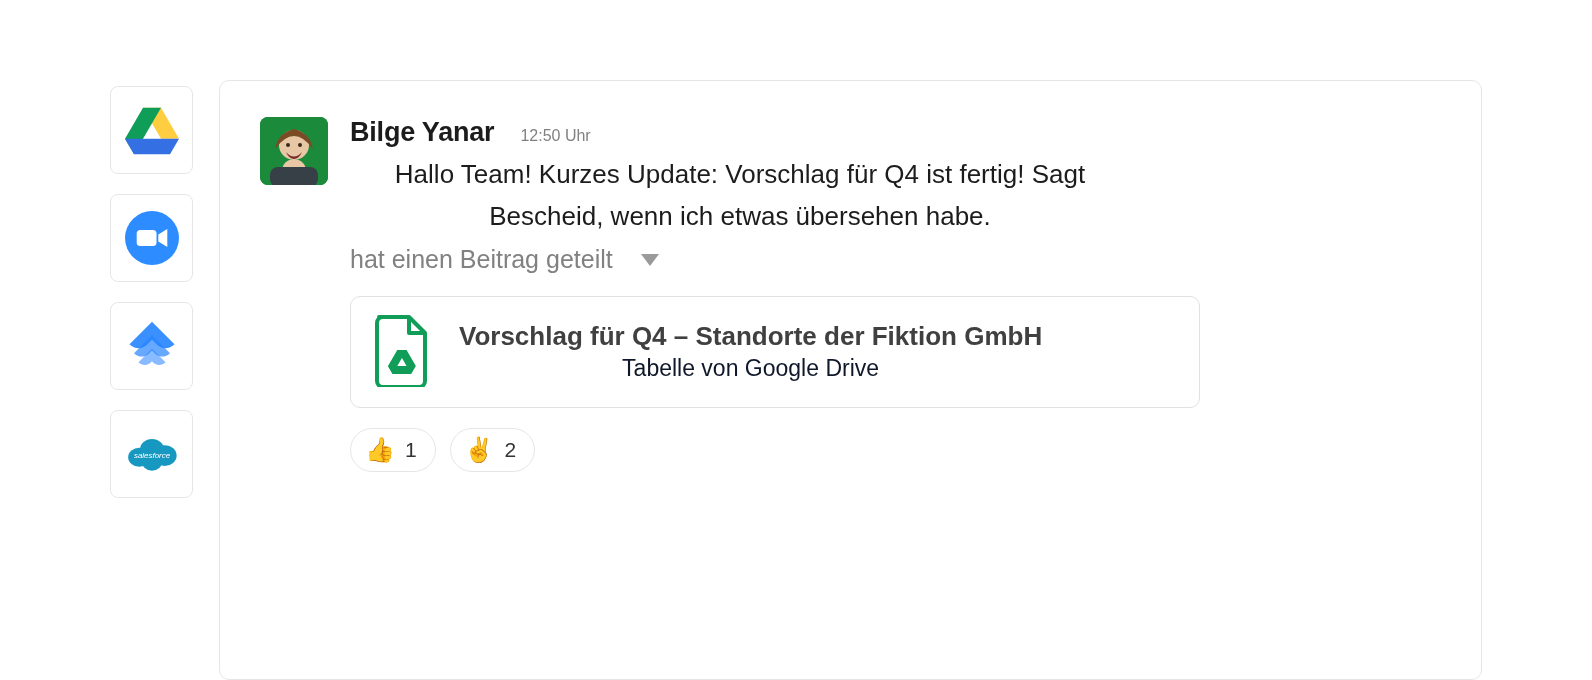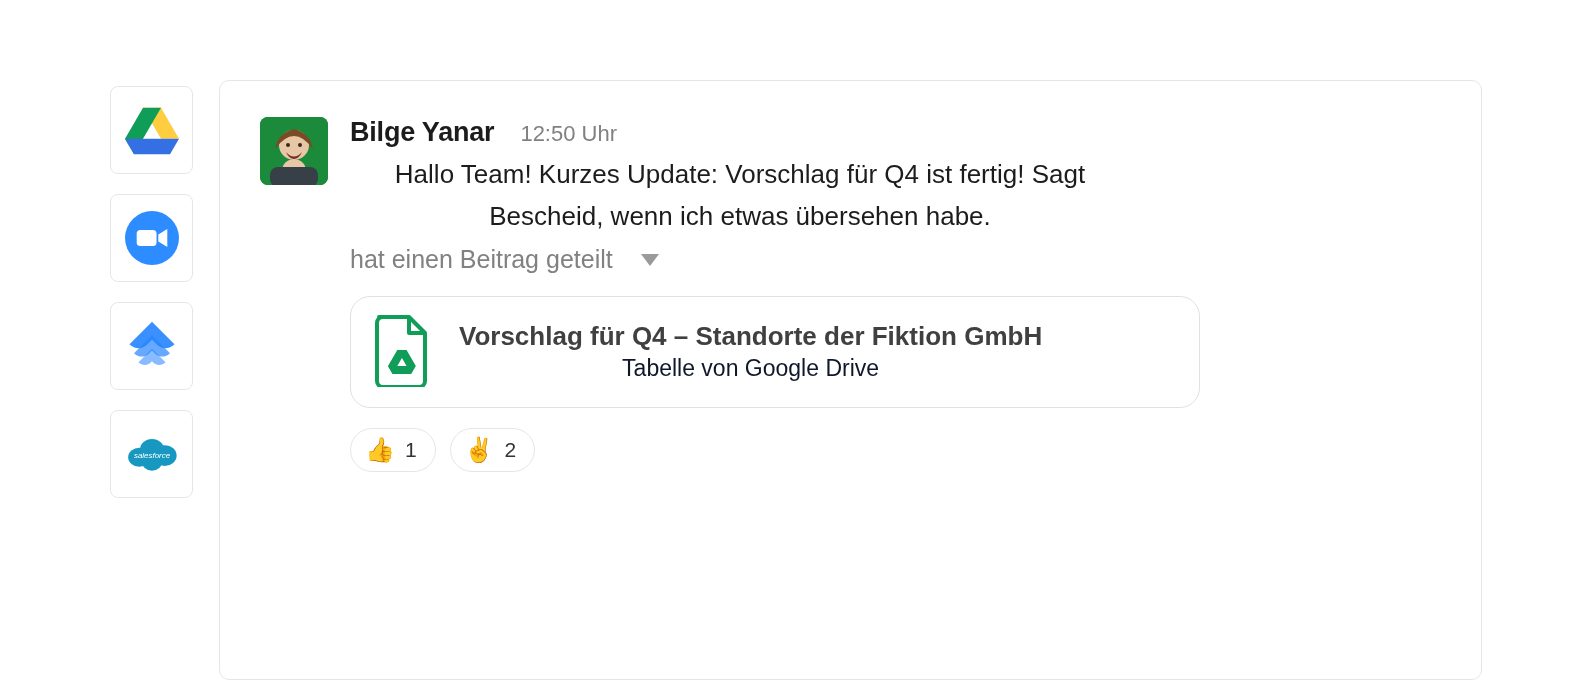--- a/index.html
+++ b/index.html
@@ -60,21 +60,21 @@
   .avatar svg { width: 100%; height: 100%; display: block; }
 
   .msg-body { flex: 1; min-width: 0; text-align: center; }
 
   .head-row {
     display: flex;
     align-items: baseline;
     gap: 26px;
   }
   .author { font-weight: 800; font-size: 27px; letter-spacing: -0.2px; }
-  .time { color: #818181; font-size: 22px; }
+  .time { color: #818181; font-size: 16px; }
 
   .msg-text {
     font-size: 26px;
     line-height: 1.6;
     margin-top: 6px;
     max-width: 780px;
   }
 
   .shared-row {
     margin-top: 8px;
@@ -85,21 +85,21 @@
     font-size: 25px;
   }
   .shared-row .caret {
     color: #9a9a9a;
   }
   .caret svg { width: 18px; height: 12px; display: block; }
 
   .attachment {
     margin-top: 22px;
     border: 1px solid #e1e1e1;
-    border-radius: 20px;
+    border-radius: 10px;
     padding: 18px 24px 20px 22px;
     display: flex;
     align-items: center;
     gap: 30px;
     max-width: 850px;
   }
   .doc-icon { width: 56px; flex: 0 0 auto; }
   .doc-icon svg { width: 100%; display: block; }
   .attach-text { display: flex; flex-direction: column; gap: 3px; }
   .attach-title {

